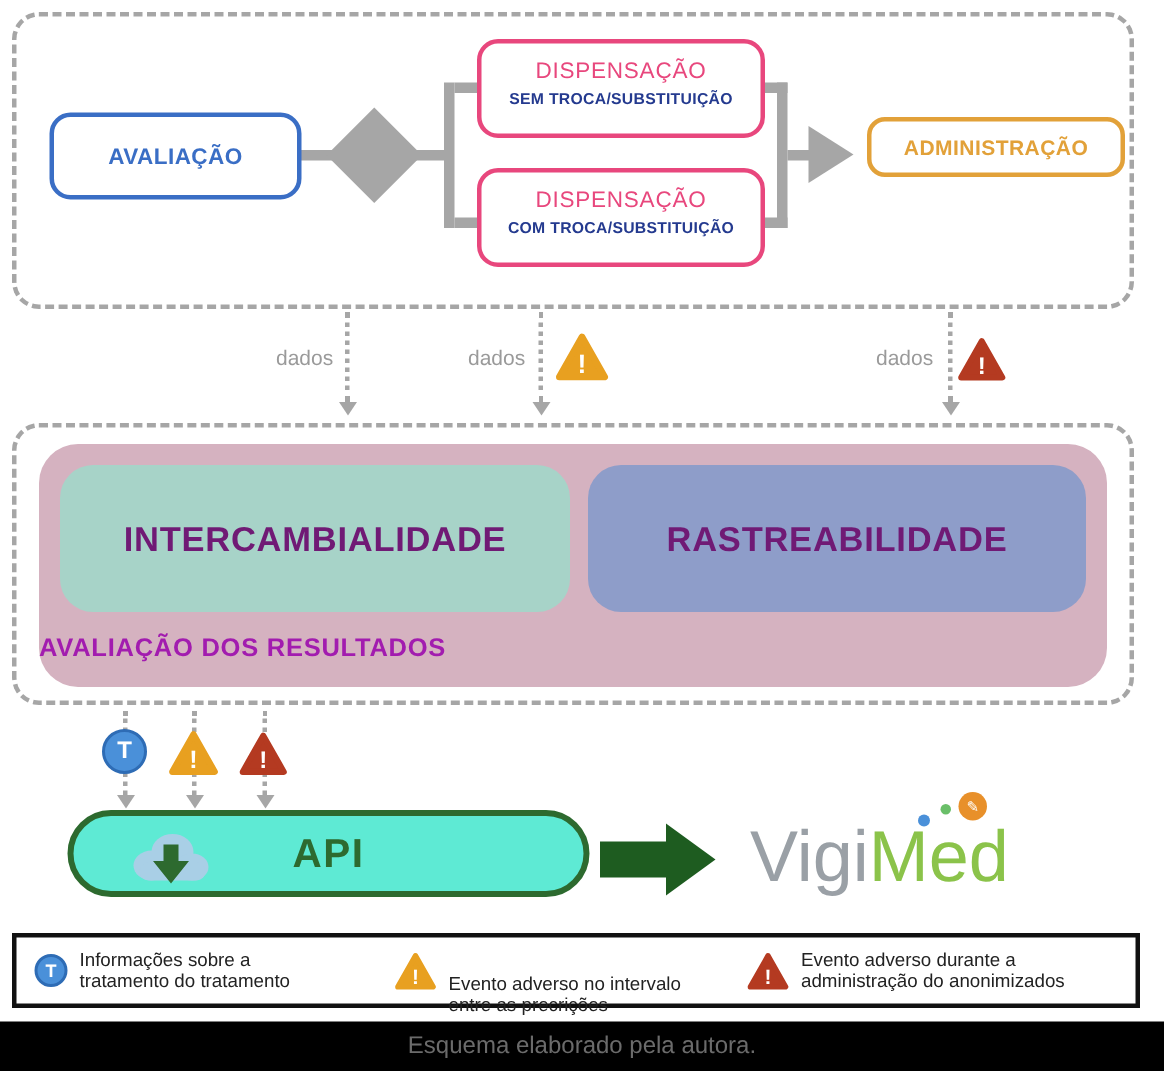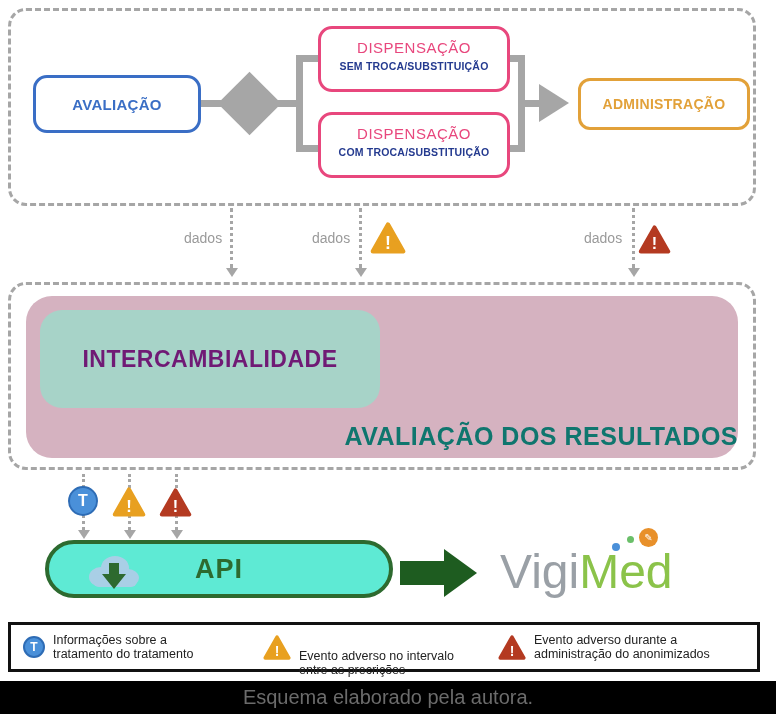--- a/index.html
+++ b/index.html
@@ -33,21 +33,21 @@
                 border-left:6px solid transparent; border-right:6px solid transparent;
                 border-top:9px solid var(--gray,#a8a8a8); }
   .dados { position:absolute; color:var(--grayText,#9a9a9a); font-size:14px; }
 
   
   .pink-panel { background:var(--dustyPink,#d5b2c0); border-radius:26px; }
   .pill { display:flex; align-items:center; justify-content:center; color:#701a75; font-weight:bold;
           font-size:23px; letter-spacing:.5px; border-radius:22px; }
   .teal { background:var(--teal,#a7d3c8); }
   .peri { background:var(--periwinkle,#8e9dc9); }
-  .avalia { position:absolute; text-align:right; color:#0f766e; font-weight:bold; font-size:25px; letter-spacing:.5px; }
+  .avalia { position:absolute; text-align:left; color:#a21caf; font-weight:bold; font-size:17px; letter-spacing:.5px; }
 
   
   .t-circle { border-radius:50%; background:var(--infoBlue,#4a90d9); border:2px solid #2e6cb5;
               color:#fff; font-weight:bold; display:flex; align-items:center; justify-content:center; }
   .dot { position:absolute; border-radius:50%; }
 
   
   .api-box { border:4px solid var(--greenDark,#2d6a2f); border-radius:29px; background:#5eead4; }
   .api-label { position:absolute; left:0; right:0; top:0; bottom:0; display:flex; align-items:center;
                justify-content:center; color:var(--greenDark,#2d6a2f); font-weight:bold; font-size:27px; letter-spacing:1px; }
@@ -59,21 +59,21 @@
   .vigi { color:var(--vigiGray,#9aa0a6); }
   .med  { color:var(--vigiGreen,#8bc34a); }
   .pencil-dot { position:absolute; border-radius:50%; background:#e8902a; color:#fff;
                 display:flex; align-items:center; justify-content:center; font-size:10px; }
 
   
   .legend { border:3px solid #111; background:#fff; display:flex; align-items:center; padding:0 12px; }
   .leg-item { display:flex; align-items:center; gap:8px; }
   .leg-text { font-size:12.5px; color:#222; line-height:1.15; font-weight:500; }
 
-  .caption-bar { background:#000; color:#6b6b6b; display:flex; align-items:center; justify-content:center; font-size:20px; }
+  .caption-bar { background:#000; color:#6b6b6b; display:flex; align-items:center; justify-content:center; font-size:16px; }
 </style>
 </head>
 <body>
 
 <div class="canvas">
 
   <div class="abs dashed-box" style="left:8px; top:8px; width:748px; height:198px;"></div>
 
   <div class="conn" style="left:198px; top:100px; width:30px; height:7px;"></div>
   <div class="diamond" style="left:227px; top:81px; width:45px; height:45px;"></div>
@@ -94,21 +94,21 @@
   <div class="abs dispensacao" style="left:318px; top:26px; width:192px; height:66px;">
     <div class="t">DISPENSAÇÃO</div>
     <div class="s">SEM TROCA/SUBSTITUIÇÃO</div>
   </div>
 
   <div class="abs dispensacao" style="left:318px; top:112px; width:192px; height:66px;">
     <div class="t">DISPENSAÇÃO</div>
     <div class="s">COM TROCA/SUBSTITUIÇÃO</div>
   </div>
 
-  <div class="abs node administracao" style="left:578px; top:78px; width:172px; height:52px;">
+  <div class="abs node administracao" style="left:578px; top:78px; width:172px; height:40px;">
     <span>ADMINISTRAÇÃO</span>
   </div>
 
   <div class="dotline" style="left:230px; top:208px; height:60px;"></div>
   <div class="arrow-down" style="left:226px; top:268px;"></div>
   <div class="dados" style="left:184px; top:230px;">dados</div>
 
   <div class="dotline" style="left:359px; top:208px; height:60px;"></div>
   <div class="arrow-down" style="left:355px; top:268px;"></div>
   <div class="dados" style="left:312px; top:230px;">dados</div>
@@ -122,20 +122,23 @@
   <div class="dados" style="left:584px; top:230px;">dados</div>
   <svg class="abs" style="left:638px; top:225px;" width="33" height="29" viewBox="0 0 40 36">
     <path d="M20 3 L37 33 L3 33 Z" style="fill:var(--warnRed,#b43a21); stroke:var(--warnRed,#b43a21);" stroke-width="5" stroke-linejoin="round"></path>
     <text x="20" y="30" text-anchor="middle" font-size="20" font-weight="bold" fill="#fff">!</text>
   </svg>
 
   <div class="abs dashed-box" style="left:8px; top:282px; width:748px; height:188px;"></div>
   <div class="abs pink-panel" style="left:26px; top:296px; width:712px; height:162px;"></div>
   <div class="abs pill teal" style="left:40px; top:310px; width:340px; height:98px;">
     <span>INTERCAMBIALIDADE</span>
+  </div>
+  <div class="abs pill peri" style="left:392px; top:310px; width:332px; height:98px;">
+    <span>RASTREABILIDADE</span>
   </div>
   <div class="avalia" style="left:26px; top:422px; width:712px;">AVALIAÇÃO DOS RESULTADOS</div>
 
   <div class="dotline" style="left:82px; top:474px; height:56px;"></div>
   <div class="arrow-down" style="left:78px; top:530px;"></div>
   <div class="dotline" style="left:128px; top:474px; height:56px;"></div>
   <div class="arrow-down" style="left:124px; top:530px;"></div>
   <div class="dotline" style="left:175px; top:474px; height:56px;"></div>
   <div class="arrow-down" style="left:171px; top:530px;"></div>
 

